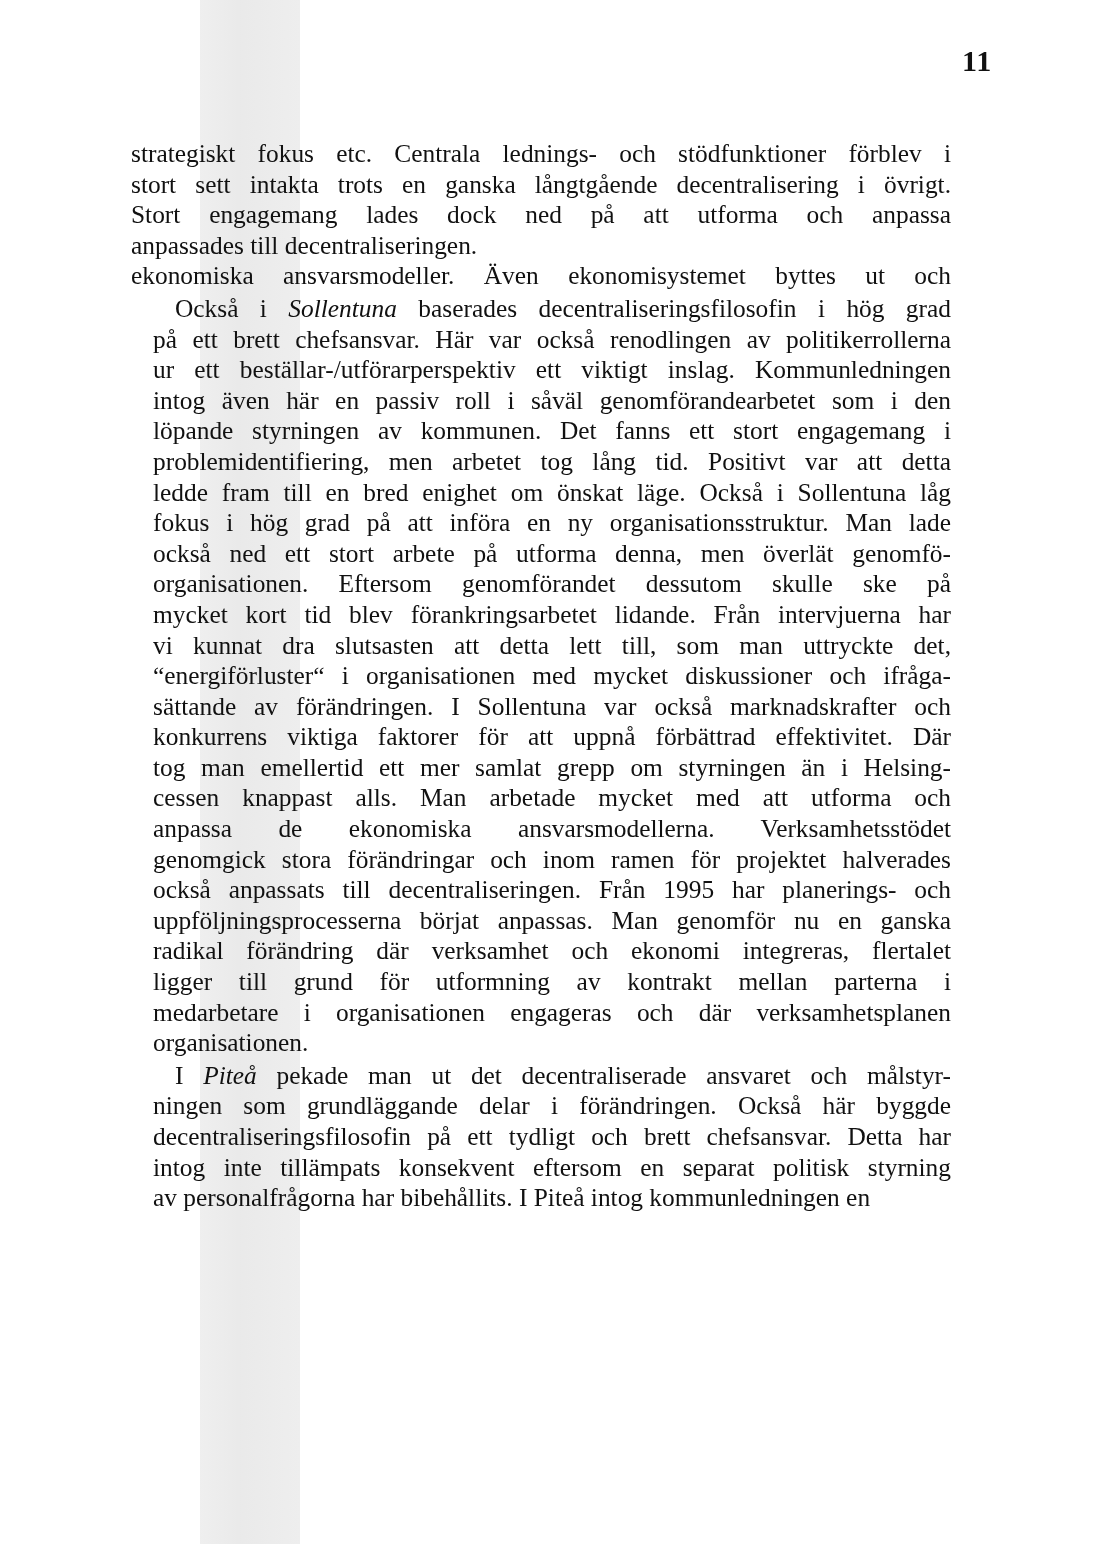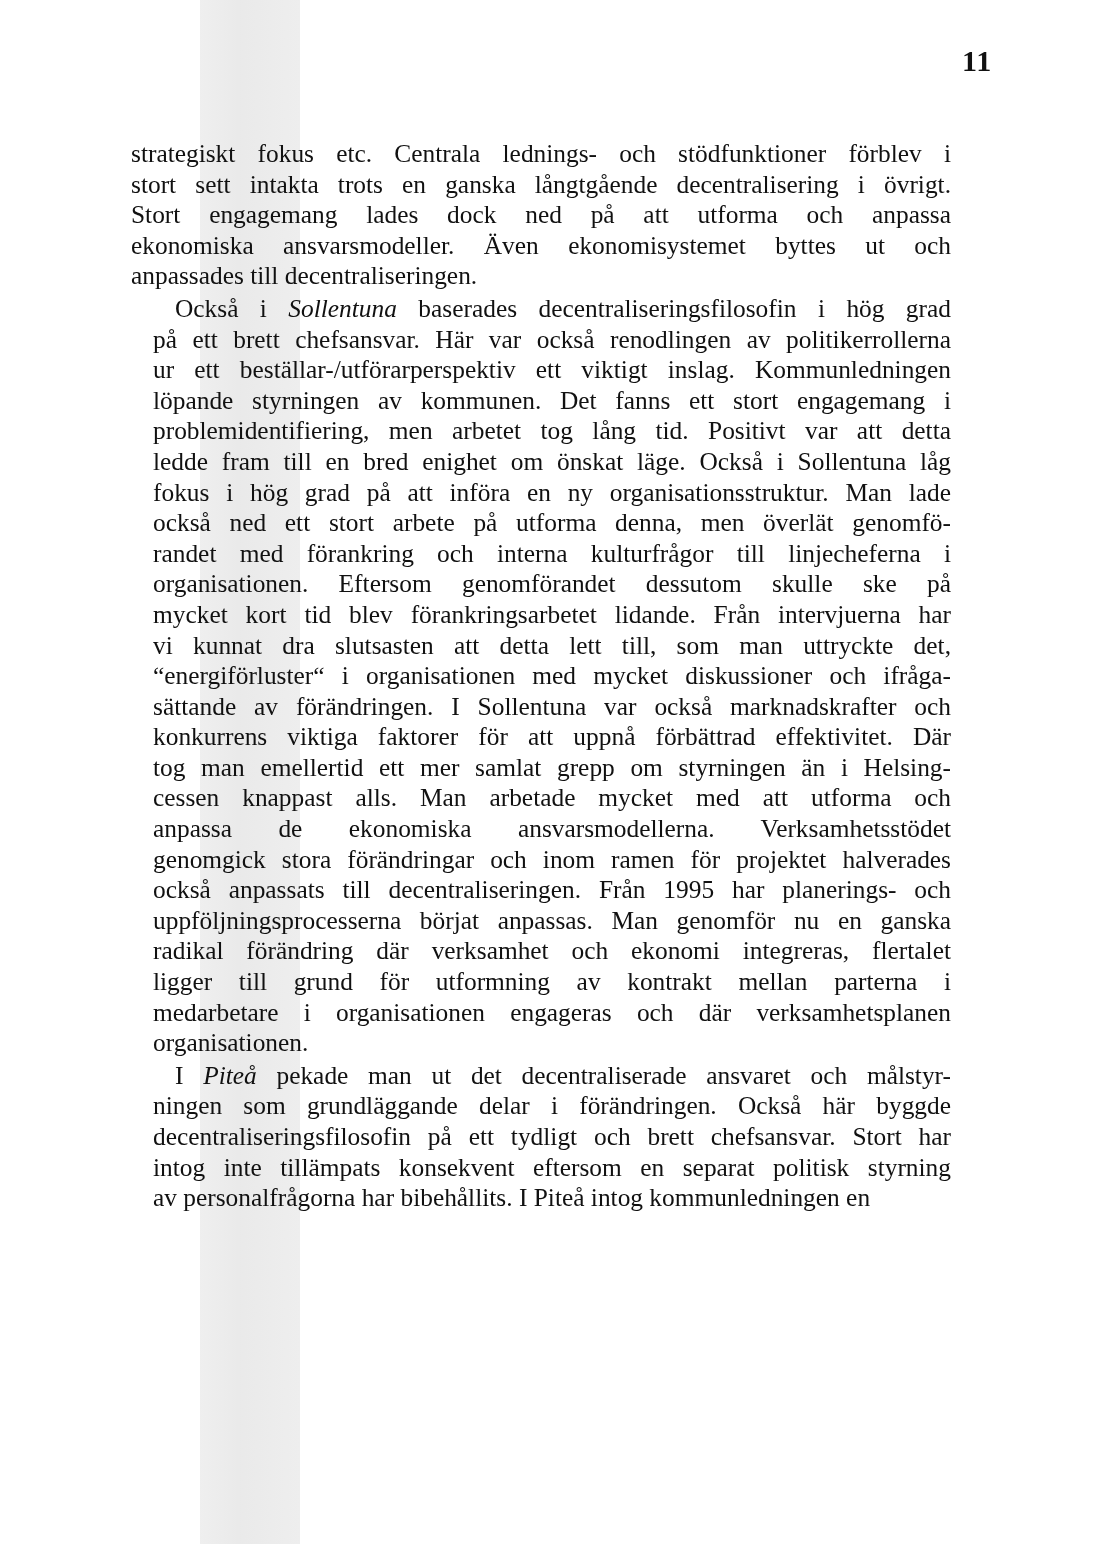--- a/index.html
+++ b/index.html
@@ -69,50 +69,50 @@
 
 <div class="scan-band"></div>
 
 <div class="page-number">11</div>
 
 <div class="text-block">
   <p id="para-p1">
       <span class="line">strategiskt fokus etc. Centrala lednings- och stödfunktioner förblev i</span>
       <span class="line">stort sett intakta trots en ganska långtgående decentralisering i övrigt.</span>
       <span class="line">Stort engagemang lades dock ned på att utforma och anpassa</span>
+      <span class="line last">anpassades till decentraliseringen.</span>
       <span class="line">ekonomiska ansvarsmodeller. Även ekonomisystemet byttes ut och</span>
-      <span class="line last">anpassades till decentraliseringen.</span>
     </p>
   <p class="indent" id="para-p2">
       <span class="line" style="margin-left: 22px;">Också i <em>Sollentuna</em> baserades decentraliseringsfilosofin i hög grad</span>
       <span class="line">på ett brett chefsansvar. Här var också renodlingen av politikerrollerna</span>
       <span class="line">ur ett beställar-/utförarperspektiv ett viktigt inslag. Kommunledningen</span>
+      <span class="line">intog även här en passiv roll i såväl genomförandearbetet som i den</span>
       <span class="line">löpande styrningen av kommunen. Det fanns ett stort engagemang i</span>
       <span class="line">problemidentifiering, men arbetet tog lång tid. Positivt var att detta</span>
       <span class="line">ledde fram till en bred enighet om önskat läge. Också i Sollentuna låg</span>
       <span class="line">fokus i hög grad på att införa en ny organisationsstruktur. Man lade</span>
       <span class="line">också ned ett stort arbete på utforma denna, men överlät genomfö-</span>
-      <span class="line">randet med förankring och interna kulturfrågor till linjecheferna i</span>
       <span class="line">organisationen. Eftersom genomförandet dessutom skulle ske på</span>
       <span class="line">mycket kort tid blev förankringsarbetet lidande. Från intervjuerna har</span>
       <span class="line">vi kunnat dra slutsasten att detta lett till, som man uttryckte det,</span>
       <span class="line">“energiförluster“ i organisationen med mycket diskussioner och ifråga-</span>
       <span class="line">sättande av förändringen. I Sollentuna var också marknadskrafter och</span>
       <span class="line">konkurrens viktiga faktorer för att uppnå förbättrad effektivitet. Där</span>
       <span class="line">tog man emellertid ett mer samlat grepp om styrningen än i Helsing-</span>
       <span class="line">cessen knappast alls. Man arbetade mycket med att utforma och</span>
       <span class="line">anpassa de ekonomiska ansvarsmodellerna. Verksamhetsstödet</span>
       <span class="line">genomgick stora förändringar och inom ramen för projektet halverades</span>
       <span class="line">också anpassats till decentraliseringen. Från 1995 har planerings- och</span>
       <span class="line">uppföljningsprocesserna börjat anpassas. Man genomför nu en ganska</span>
       <span class="line">radikal förändring där verksamhet och ekonomi integreras, flertalet</span>
       <span class="line">ligger till grund för utformning av kontrakt mellan parterna i</span>
       <span class="line">medarbetare i organisationen engageras och där verksamhetsplanen</span>
       <span class="line last">organisationen.</span>
     </p>
   <p class="indent" id="para-p3">
       <span class="line" style="margin-left: 22px;">I <em>Piteå</em> pekade man ut det decentraliserade ansvaret och målstyr-</span>
       <span class="line">ningen som grundläggande delar i förändringen. Också här byggde</span>
-      <span class="line">decentraliseringsfilosofin på ett tydligt och brett chefsansvar. Stort har</span>
+      <span class="line">decentraliseringsfilosofin på ett tydligt och brett chefsansvar. Detta har</span>
       <span class="line">intog inte tillämpats konsekvent eftersom en separat politisk styrning</span>
       <span class="line last">av personalfrågorna har bibehållits. I Piteå intog kommunledningen en</span>
     </p>
 </div>
 
 </body></html>

